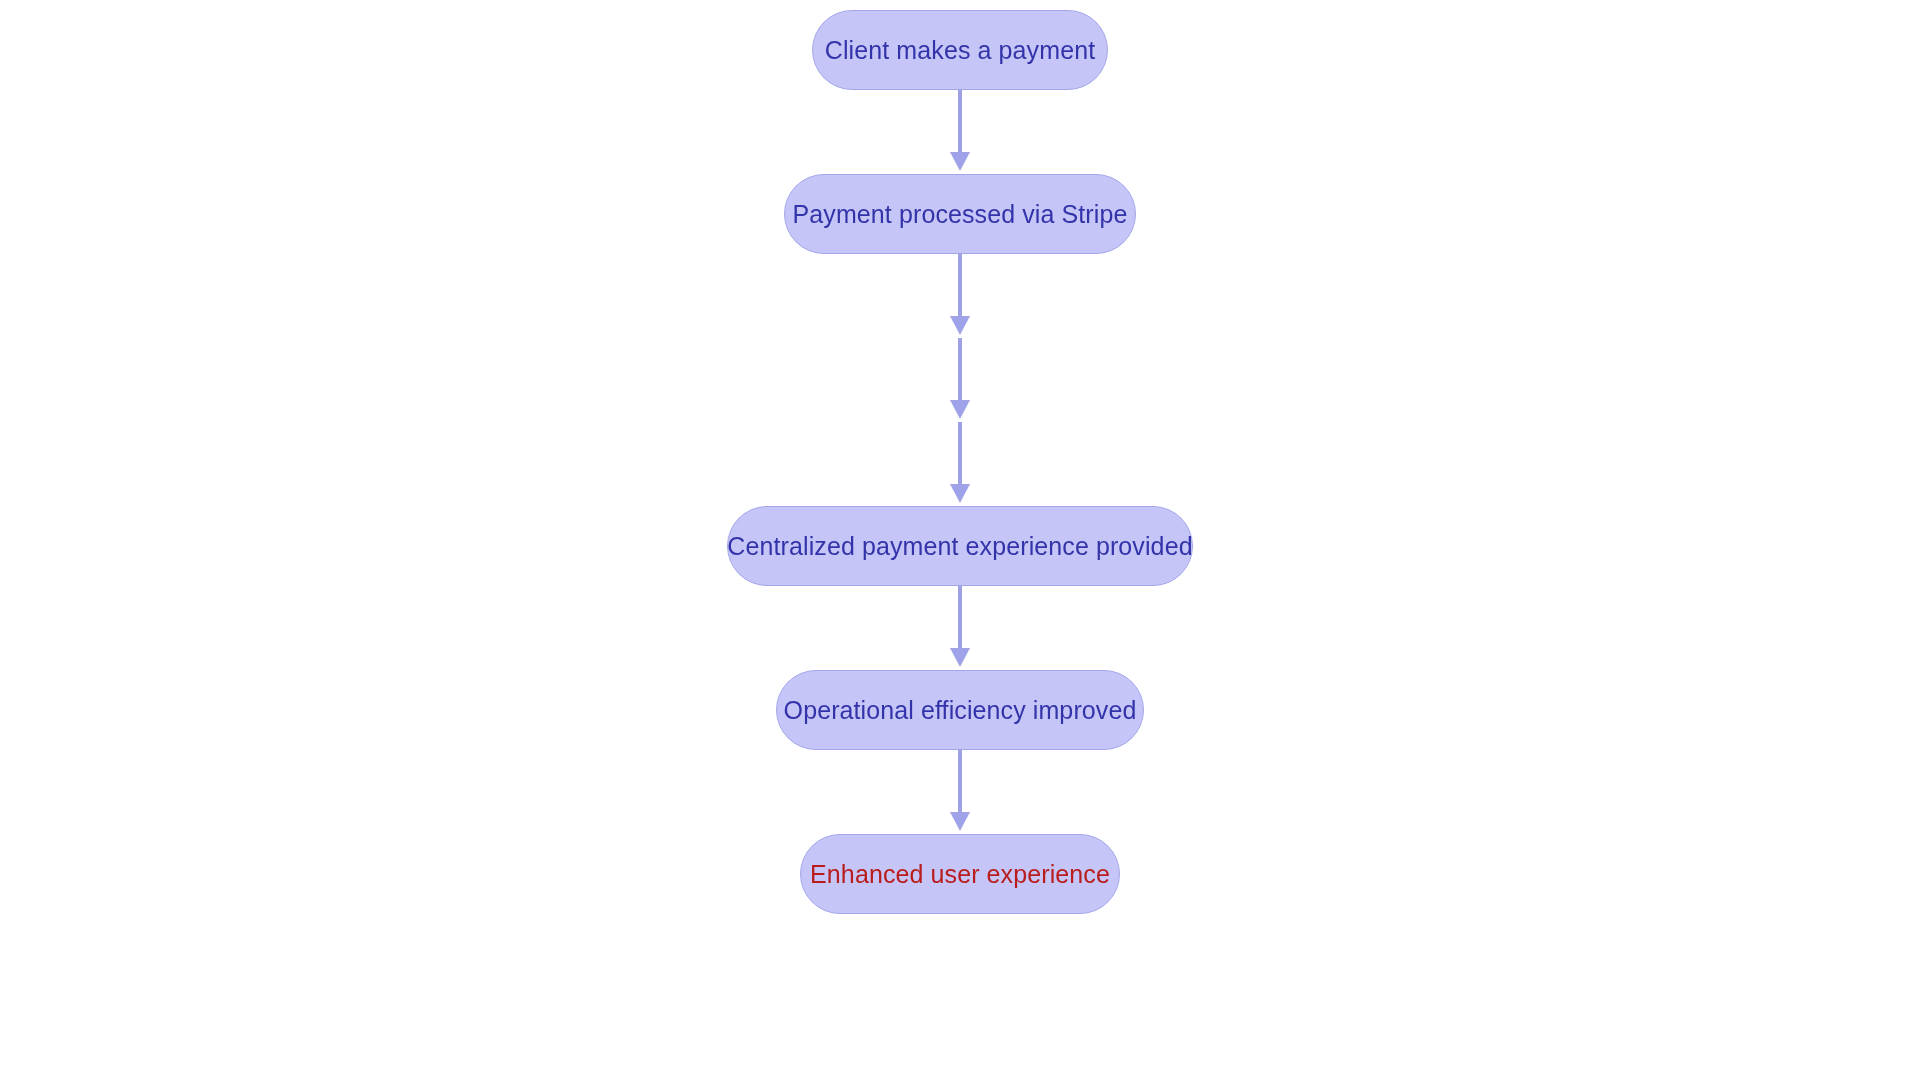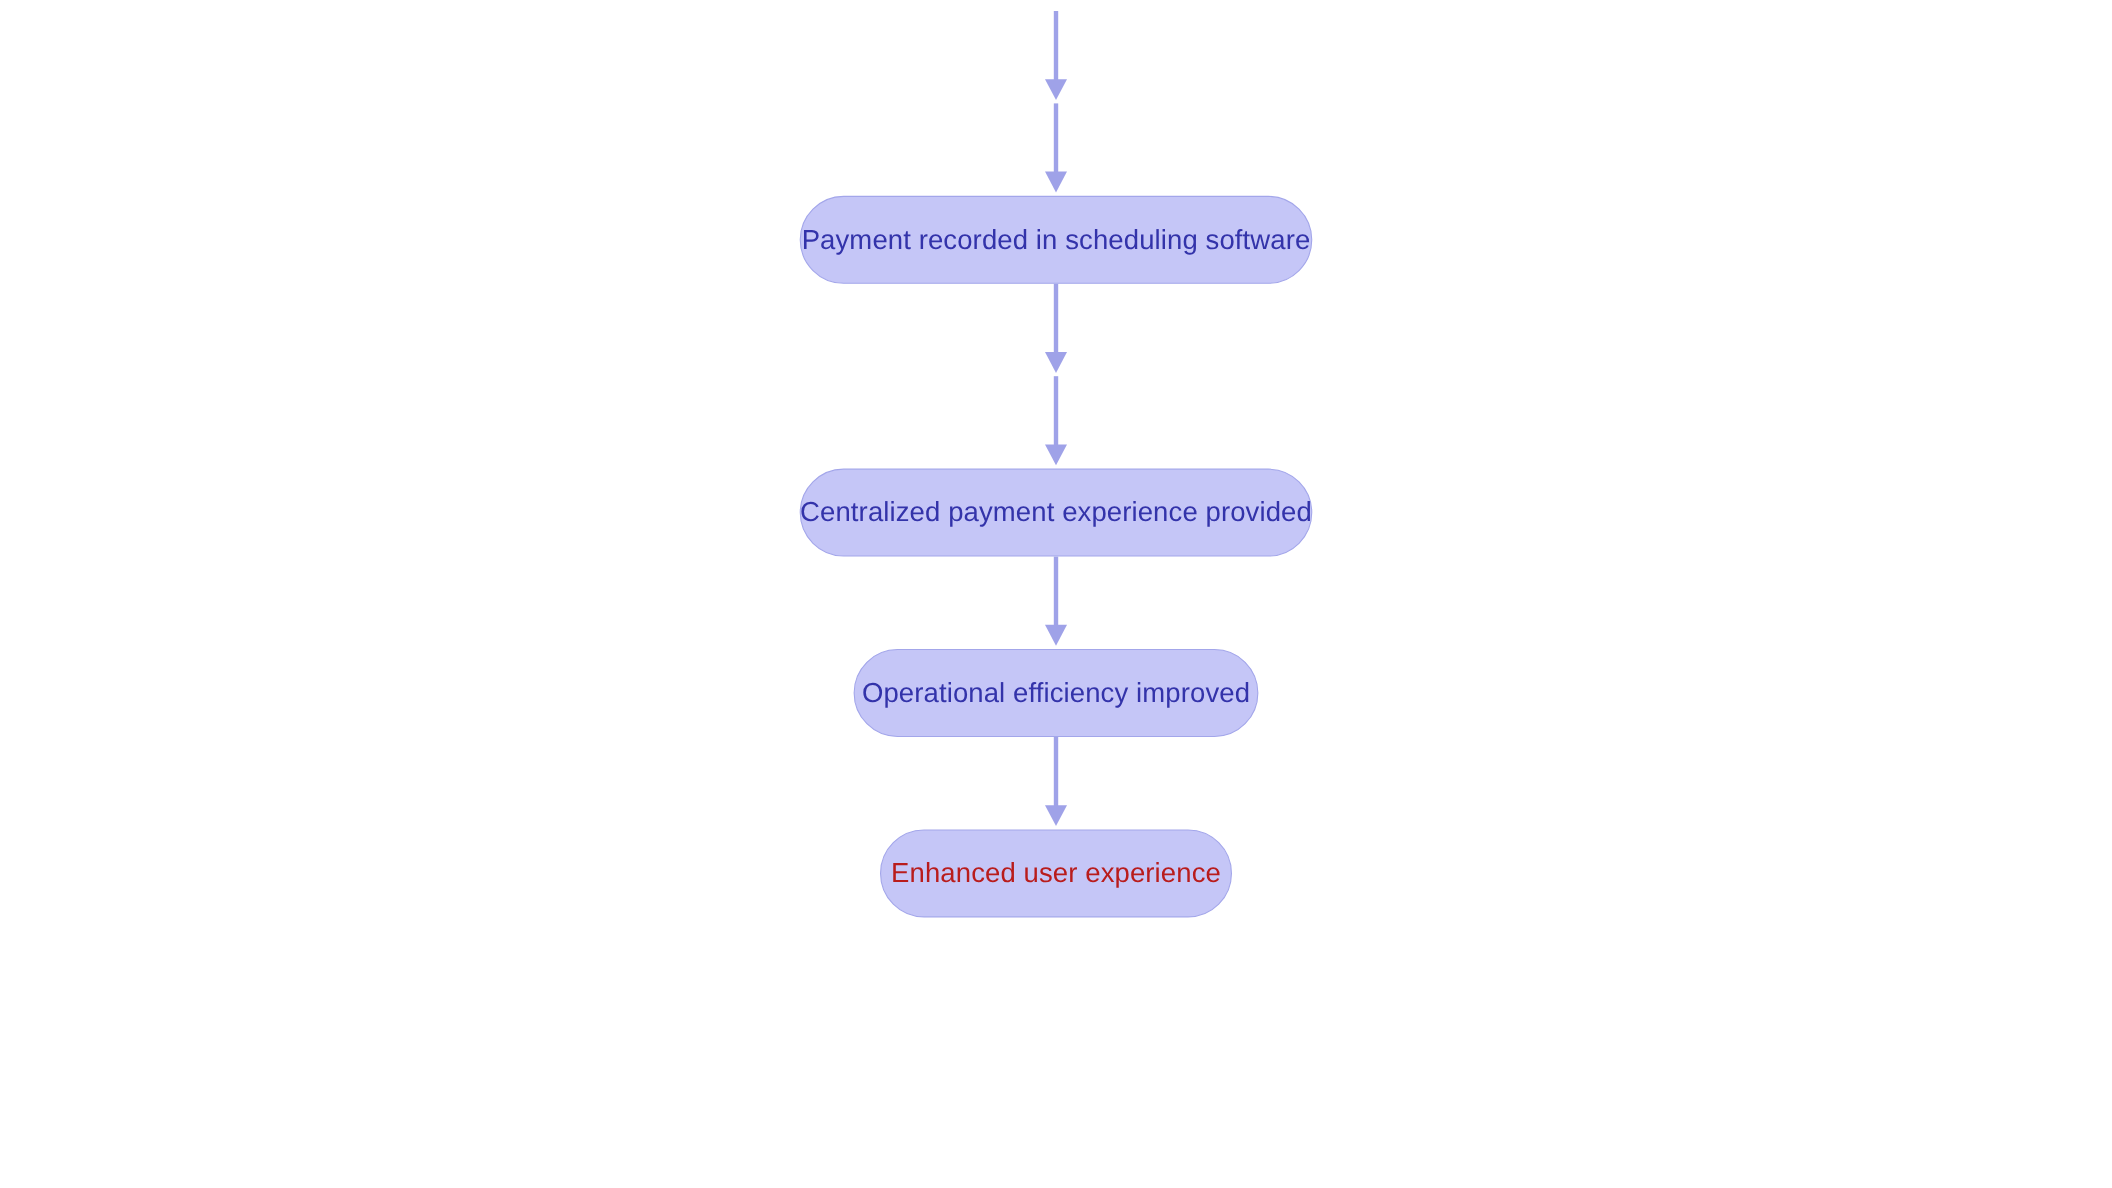--- a/index.html
+++ b/index.html
@@ -84,32 +84,37 @@
     border-left: 10px solid transparent;
     border-right: 10px solid transparent;
     border-top: 19px solid #9fa2e8;
   }
 </style>
 </head>
 <body>
 
 <div id="flowchart">
   <div class="flow-column" id="flow-column" style="padding-top: 10px;">
-      <div class="connector">
-        <div class="stem" style="background: rgb(159, 162, 232);"></div>
-        <div class="head" style="border-top-color: rgb(159, 162, 232);"></div>
+      <div class="flow-step">
+        <div class="node" style="width: 296px; background: rgb(197, 198, 247); border-color: rgb(163, 166, 234); color: rgb(51, 51, 170);">
+          <span>Client makes a payment</span>
+        </div>
       </div>
       <div class="connector">
         <div class="stem" style="background: rgb(159, 162, 232);"></div>
         <div class="head" style="border-top-color: rgb(159, 162, 232);"></div>
       </div>
       <div class="flow-step">
-        <div class="node" style="width: 466px; background: rgb(197, 198, 247); border-color: rgb(163, 166, 234); color: rgb(51, 51, 170);">
-          <span>Payment recorded in scheduling software</span>
+        <div class="node" style="width: 352px; background: rgb(197, 198, 247); border-color: rgb(163, 166, 234); color: rgb(51, 51, 170);">
+          <span>Payment processed via Stripe</span>
         </div>
+      </div>
+      <div class="connector">
+        <div class="stem" style="background: rgb(159, 162, 232);"></div>
+        <div class="head" style="border-top-color: rgb(159, 162, 232);"></div>
       </div>
       <div class="connector">
         <div class="stem" style="background: rgb(159, 162, 232);"></div>
         <div class="head" style="border-top-color: rgb(159, 162, 232);"></div>
       </div>
       <div class="connector">
         <div class="stem" style="background: rgb(159, 162, 232);"></div>
         <div class="head" style="border-top-color: rgb(159, 162, 232);"></div>
       </div>
       <div class="flow-step">

